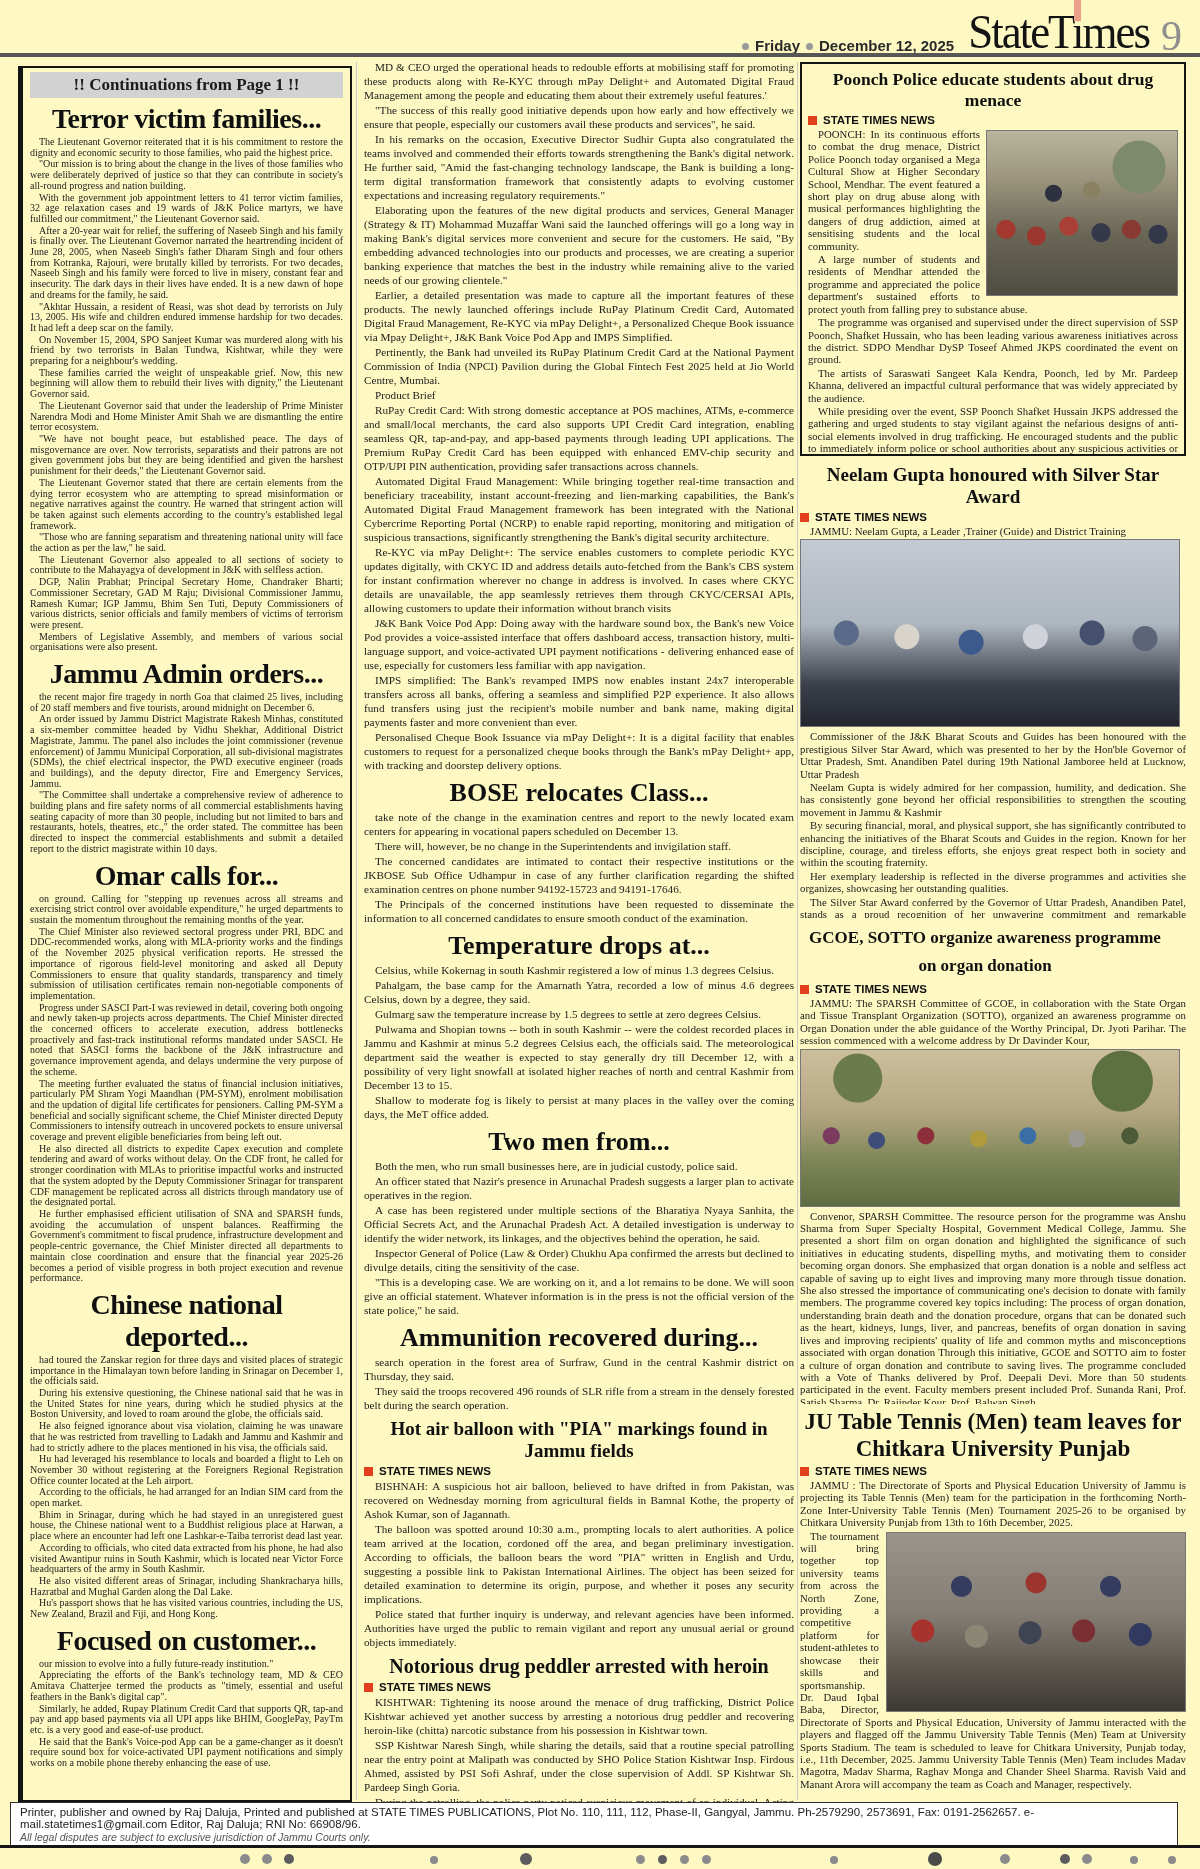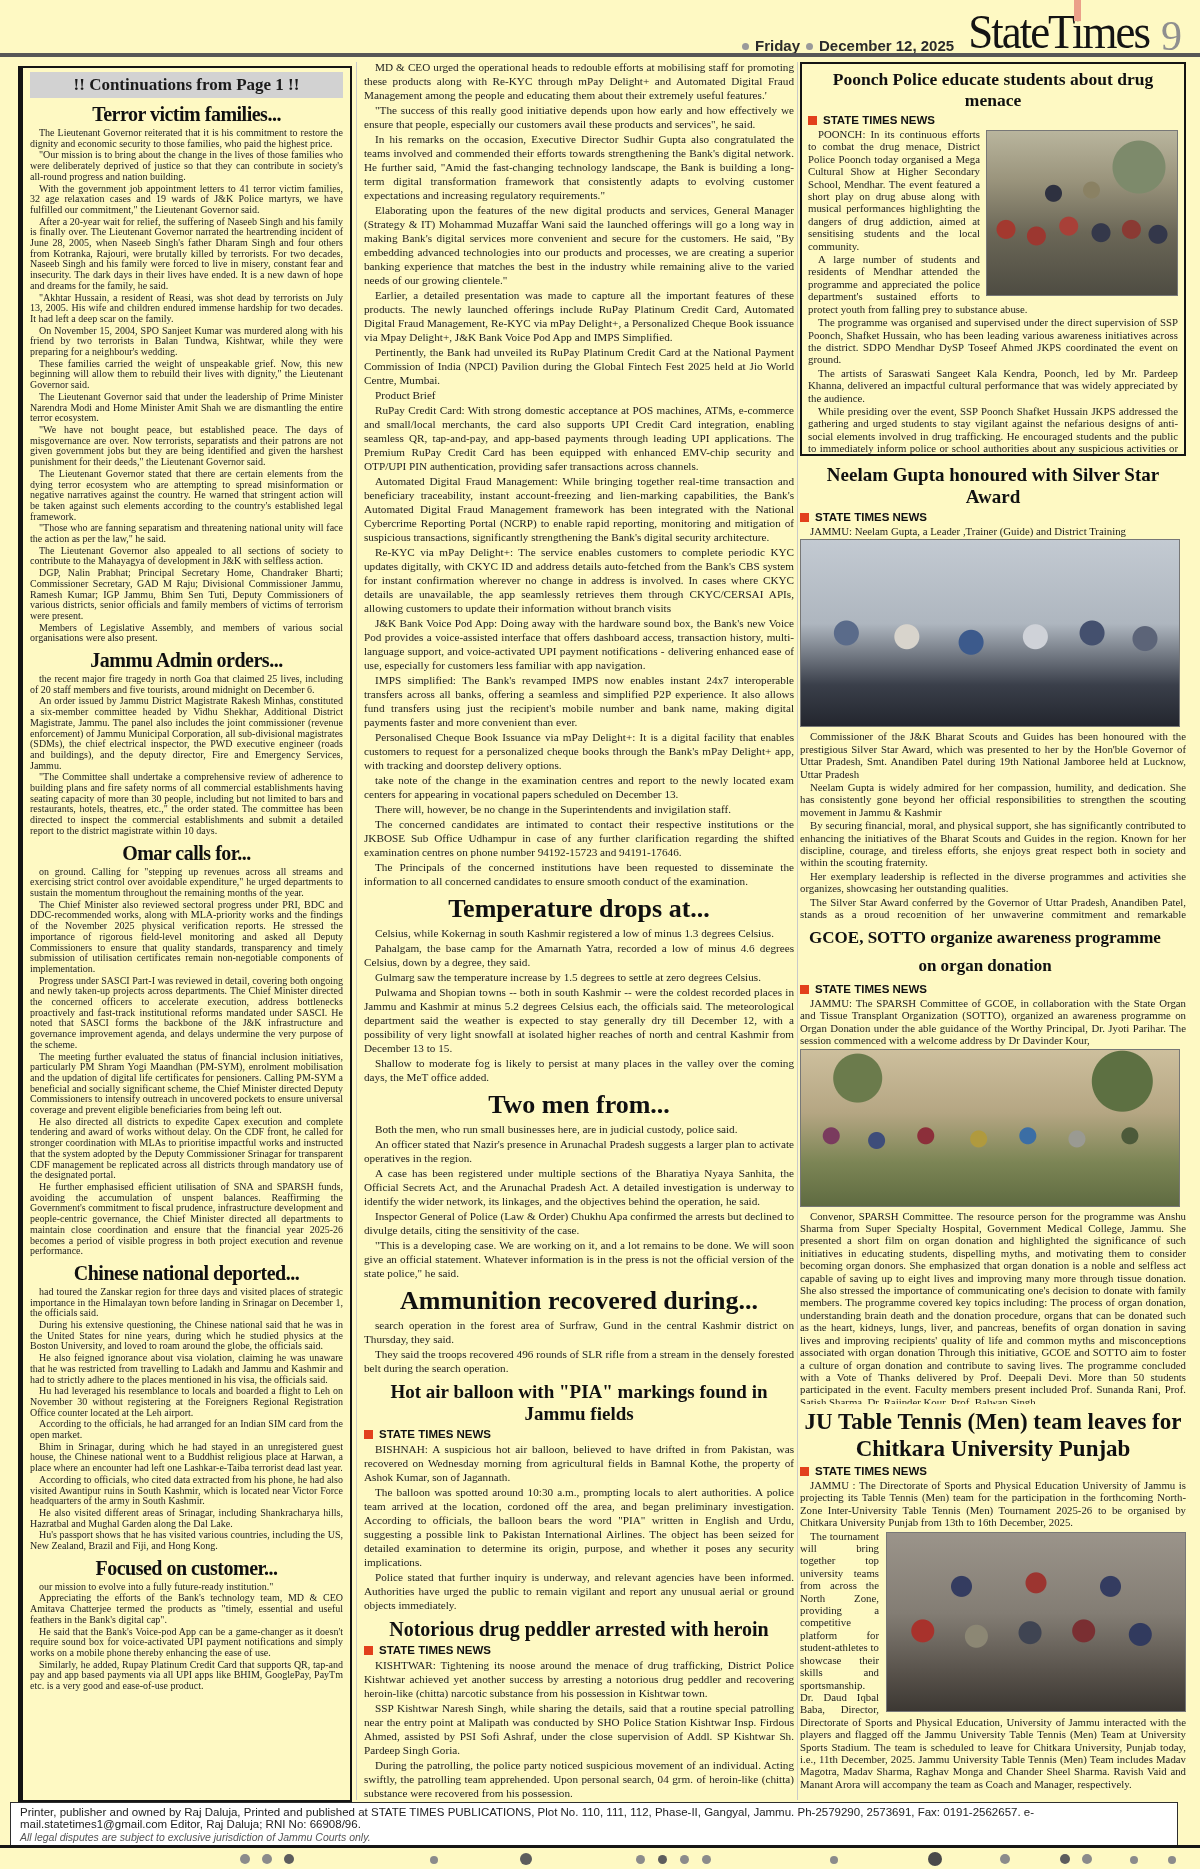--- a/index.html
+++ b/index.html
@@ -21,21 +21,21 @@
   
   h2{margin:0;text-align:center;font-weight:bold;color:#101010;}
   .byline{display:flex;align-items:center;gap:6px;margin:3px 0 2px 0;
           font-family:"Liberation Sans",sans-serif;font-weight:bold;font-size:11.5px;color:#111;}
   .byline .sq{width:9px;height:9px;background:#e2401c;flex:0 0 auto;}
   p{margin:0 0 1px 0;text-align:justify;}
   
   .lbox{position:absolute;left:18px;top:66px;width:334px;height:1736px;
         border:2px solid #141414;border-left-width:5px;padding:3px 7px;box-sizing:border-box;overflow:hidden;}
   .lbox-title{background:#d2d2d2;text-align:center;font-weight:bold;font-size:17px;padding:3px 0;margin:1px 0 2px 0;}
-  .lbox h2{font-size:20px;letter-spacing:-0.5px;margin:5px 0 2px 0;}
+  .lbox h2{font-size:28px;letter-spacing:-0.5px;margin:5px 0 2px 0;}
   .lbox p{font-size:10px;line-height:10.7px;text-indent:9px;}
   
   .mid{position:absolute;left:364px;top:60px;width:430px;height:1772px;overflow:hidden;}
   .mid p{font-size:11.2px;line-height:14px;text-indent:11px;}
   .mid h2{font-size:26px;margin:6px 0 2px 0;}
   .mid h2.h-long{font-size:19px;}
   .mid h2.h-med{font-size:20px;}
   
   .rart{position:absolute;left:800px;width:386px;overflow:hidden;}
   .rart p{font-size:10.8px;line-height:12.4px;text-indent:10px;}
@@ -166,22 +166,22 @@
           <p>He also visited different areas of Srinagar, including Shankracharya hills, Hazratbal and Mughal Garden along the Dal Lake.</p>
           <p>Hu's passport shows that he has visited various countries, including the US, New Zealand, Brazil and Fiji, and Hong Kong.</p>
         </div>
     </section>
 
     <section>
       <h2>Focused on customer...</h2>
       <div>
           <p>our mission to evolve into a fully future-ready institution."</p>
           <p>Appreciating the efforts of the Bank's technology team, MD &amp; CEO Amitava Chatterjee termed the products as "timely, essential and useful feathers in the Bank's digital cap".</p>
+          <p>Similarly, he added, Rupay Platinum Credit Card that supports QR, tap-and pay and app based payments via all UPI apps like BHIM, GooglePay, PayTm etc. is a very good and ease-of-use product.</p>
           <p>He said that the Bank's Voice-pod App can be a game-changer as it doesn't require sound box for voice-activated UPI payment notifications and simply works on a mobile phone thereby enhancing the ease of use.</p>
-          <p>Similarly, he added, Rupay Platinum Credit Card that supports QR, tap-and pay and app based payments via all UPI apps like BHIM, GooglePay, PayTm etc. is a very good and ease-of-use product.</p>
         </div>
     </section>
   </div>
 
   <div class="mid">
     <div>
         <p>MD &amp; CEO urged the operational heads to redouble efforts at mobilising staff for promoting these products along with Re-KYC through mPay Delight+ and Automated Digital Fraud Management among the people and educating them about their extremely useful features.'</p>
         <p>"The success of this really good initiative depends upon how early and how effectively we ensure that people, especially our customers avail these products and services", he said.</p>
         <p>In his remarks on the occasion, Executive Director Sudhir Gupta also congratulated the teams involved and commended their efforts towards strengthening the Bank's digital network. He further said, "Amid the fast-changing technology landscape, the Bank is building a long-term digital transformation framework that consistently adapts to evolving customer expectations and increasing regulatory requirements."</p>
         <p>Elaborating upon the features of the new digital products and services, General Manager (Strategy &amp; IT) Mohammad Muzaffar Wani said the launched offerings will go a long way in making Bank's digital services more convenient and secure for the customers. He said, "By embedding advanced technologies into our products and processes, we are creating a superior banking experience that matches the best in the industry while remaining alive to the varied needs of our growing clientele."</p>
@@ -190,20 +190,21 @@
         <p>Product Brief</p>
         <p>RuPay Credit Card: With strong domestic acceptance at POS machines, ATMs, e-commerce and small/local merchants, the card also supports UPI Credit Card integration, enabling seamless QR, tap-and-pay, and app-based payments through leading UPI applications. The Premium RuPay Credit Card has been equipped with enhanced EMV-chip security and OTP/UPI PIN authentication, providing safer transactions across channels.</p>
         <p>Automated Digital Fraud Management: While bringing together real-time transaction and beneficiary traceability, instant account-freezing and lien-marking capabilities, the Bank's Automated Digital Fraud Management framework has been integrated with the National Cybercrime Reporting Portal (NCRP) to enable rapid reporting, monitoring and mitigation of suspicious transactions, significantly strengthening the Bank's digital security architecture.</p>
         <p>Re-KYC via mPay Delight+: The service enables customers to complete periodic KYC updates digitally, with CKYC ID and address details auto-fetched from the Bank's CBS system for instant confirmation wherever no change in address is involved. In cases where CKYC details are unavailable, the app seamlessly retrieves them through CKYC/CERSAI APIs, allowing customers to update their information without branch visits</p>
         <p>J&amp;K Bank Voice Pod App: Doing away with the hardware sound box, the Bank's new Voice Pod provides a voice-assisted interface that offers dashboard access, transaction history, multi-language support, and voice-activated UPI payment notifications - delivering enhanced ease of use, especially for customers less familiar with app navigation.</p>
         <p>IMPS simplified: The Bank's revamped IMPS now enables instant 24x7 interoperable transfers across all banks, offering a seamless and simplified P2P experience. It also allows fund transfers using just the recipient's mobile number and bank name, making digital payments faster and more convenient than ever.</p>
         <p>Personalised Cheque Book Issuance via mPay Delight+: It is a digital facility that enables customers to request for a personalized cheque books through the Bank's mPay Delight+ app, with tracking and doorstep delivery options.</p>
       </div>
 
     <section>
+      <h2>BOSE relocates Class...</h2>
       <div>
           <p>take note of the change in the examination centres and report to the newly located exam centers for appearing in vocational papers scheduled on December 13.</p>
           <p>There will, however, be no change in the Superintendents and invigilation staff.</p>
           <p>The concerned candidates are intimated to contact their respective institutions or the JKBOSE Sub Office Udhampur in case of any further clarification regarding the shifted examination centres on phone number 94192-15723 and 94191-17646.</p>
           <p>The Principals of the concerned institutions have been requested to disseminate the information to all concerned candidates to ensure smooth conduct of the examination.</p>
         </div>
     </section>
 
     <section>
       <h2>Temperature drops at...</h2>

